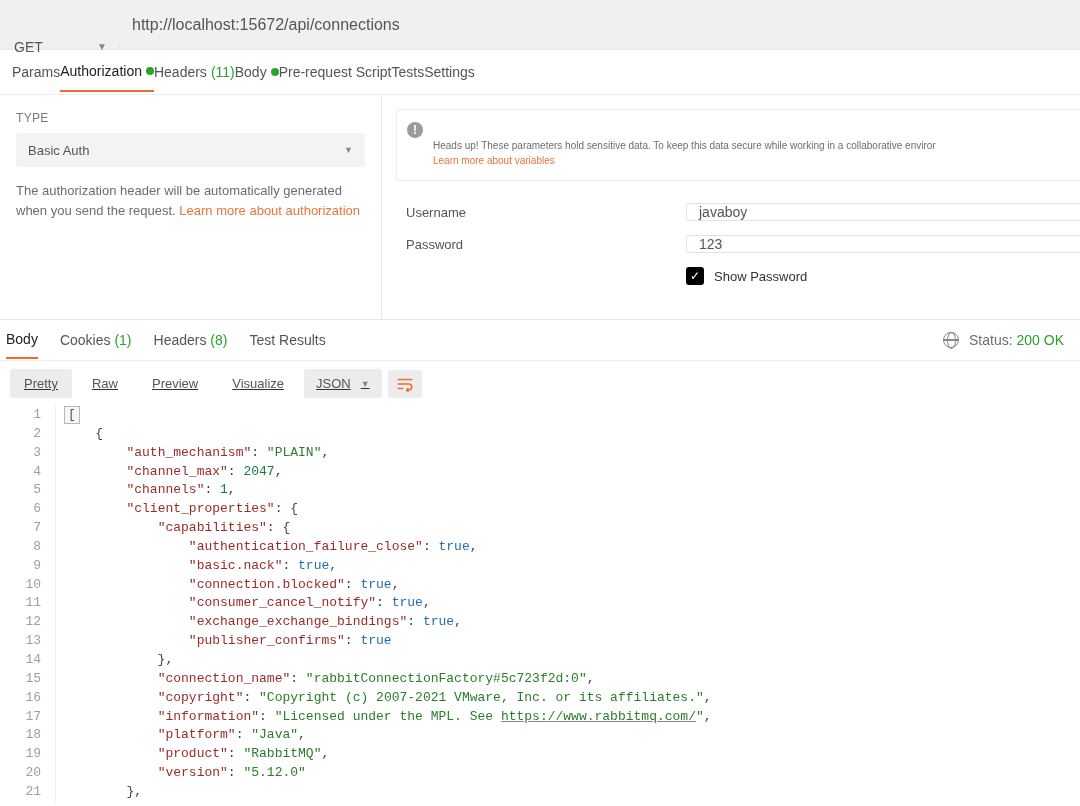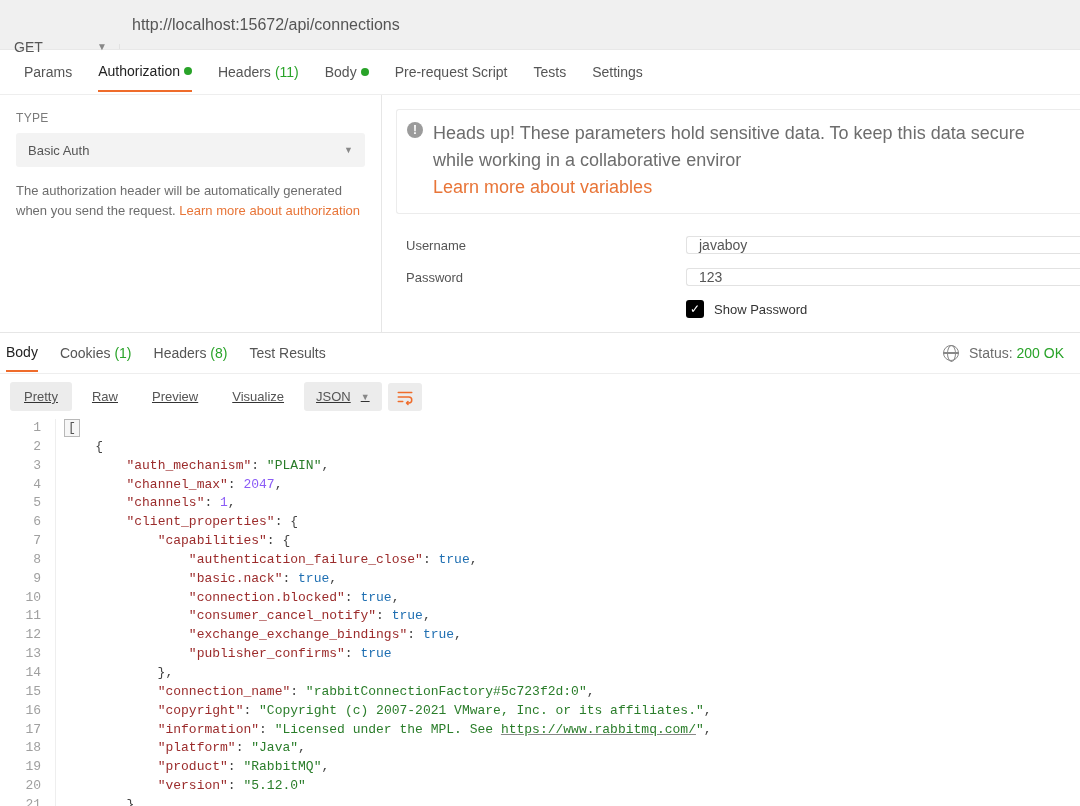--- a/index.html
+++ b/index.html
@@ -42,23 +42,22 @@
     display: flex;
     align-items: center;
     padding: 0 12px;
     color: #555;
     font-size: 16px;
   }
   
   .tabs-row {
     display: flex;
     align-items: center;
-    padding: 0 24px;
+    padding: 0 12px;
     height: 44px;
-    gap: 26px;
     font-size: 14px;
     color: #555;
   }
   .tab { cursor: pointer; padding: 11px 0; display: flex; gap: 4px; align-items:center;}
   .tab.active { border-bottom: 2px solid #ef6c2b; color:#222;}
   .dot {
     width: 8px; height: 8px; border-radius: 50%; background:#29a329; display:inline-block;
   }
   .count { color: #29a329; text-align: right; }
   
@@ -108,21 +107,21 @@
     border-right:none;
     border-radius: 3px 0 0 3px;
     align-items:flex-start;
     margin-bottom: 22px;
   }
   .heads-up-icon {
     width:16px;height:16px; border-radius:50%; background:#9b9b9b;
     color:#fff; font-size:12px; display:flex; align-items:center; justify-content:center;
     font-weight:bold; flex-shrink:0; margin-top:2px;
   }
-  .heads-up-text { color:#6d6d6d; font-size:18px; line-height:1.5;}
+  .heads-up-text { color:#6d6d6d; font-size:10px; line-height:1.5;margin-top:18px;}
   .form-row {
     display:flex;
     align-items:center;
     margin-bottom: 14px;
     padding-left: 10px;
   }
   .form-label { width: 280px; color:#555; }
   .form-input {
     flex:1;
     height:18px;
@@ -209,21 +208,21 @@
   .gutter div { padding-right:4px;}
   .code {
     flex:1;
     padding-left: 8px;
     white-space: pre;
     color:#444;
     overflow:hidden;
   }
   .tok-key { color:#9b2b2b;}
   .tok-str { color:#2a7d2a;}
-  .tok-num { color:#8b5cf6;}
+  .tok-num { color:#15803d;}
   .tok-bool { color:#1f6fb2;}
   .gut-brace {
     display:inline-block;
     border:1px solid #b8b8b8;
     padding:0 3px;
     background:#f6f6f6;
     color:#555;
     line-height:1.25;
   }
   .underline { text-decoration: underline; text-decoration-color:#888;}

